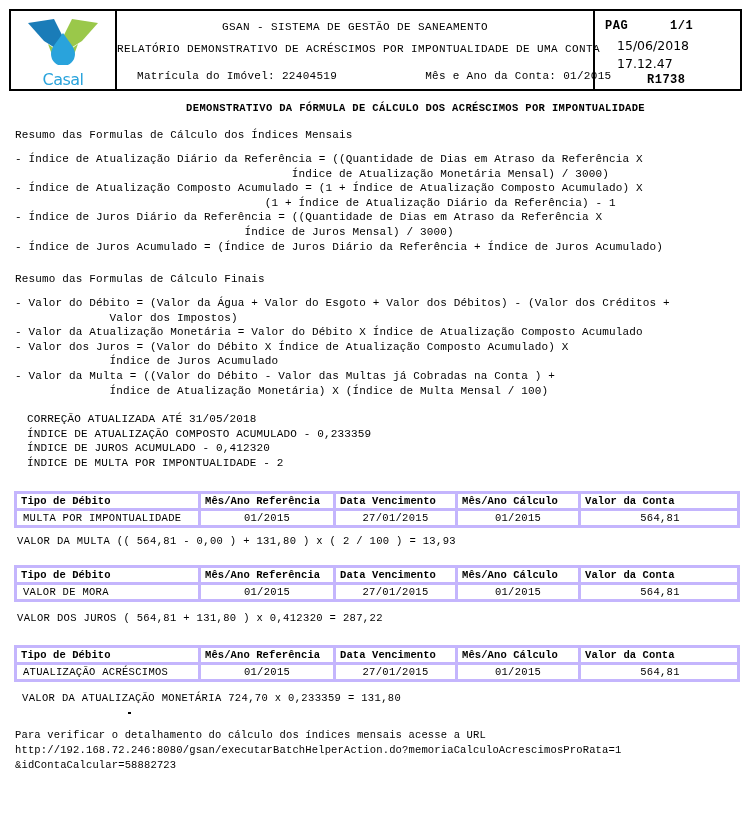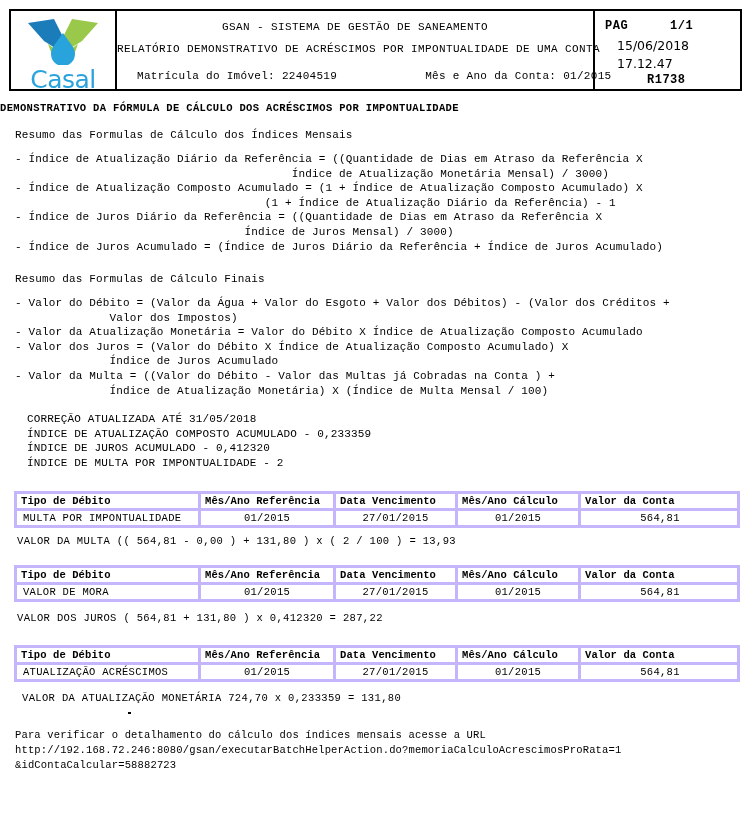--- a/index.html
+++ b/index.html
@@ -51,21 +51,21 @@
   .logo-wrap {
     position: absolute;
     left: 50%;
     top: 4px;
     transform: translateX(-50%);
     width: 86px;
     text-align: center;
   }
   .logo-word {
     font-family: "DejaVu Sans", sans-serif;
-    font-size: 25px;
+    font-size: 16px;
     color: #29a3dc;
     letter-spacing: -0.5px;
     line-height: 24px;
     margin-top: -2px;
     font-weight: 400;
   }
 
   .hdr-line {
     position: absolute;
     left: 0;
@@ -118,21 +118,21 @@
     font-weight: bold;
     letter-spacing: 0.5px;
   }
 
   
   .doc-title {
     position: absolute;
     left: 0;
     top: 102px;
     width: 645px;
-    text-align: left;
+    text-align: right;
     font-size: 10.5px;
     letter-spacing: 0.35px;
     font-weight: bold;
   }
 
   .block {
     position: absolute;
     left: 15px;
     font-size: 11px;
     line-height: 14.6px;

